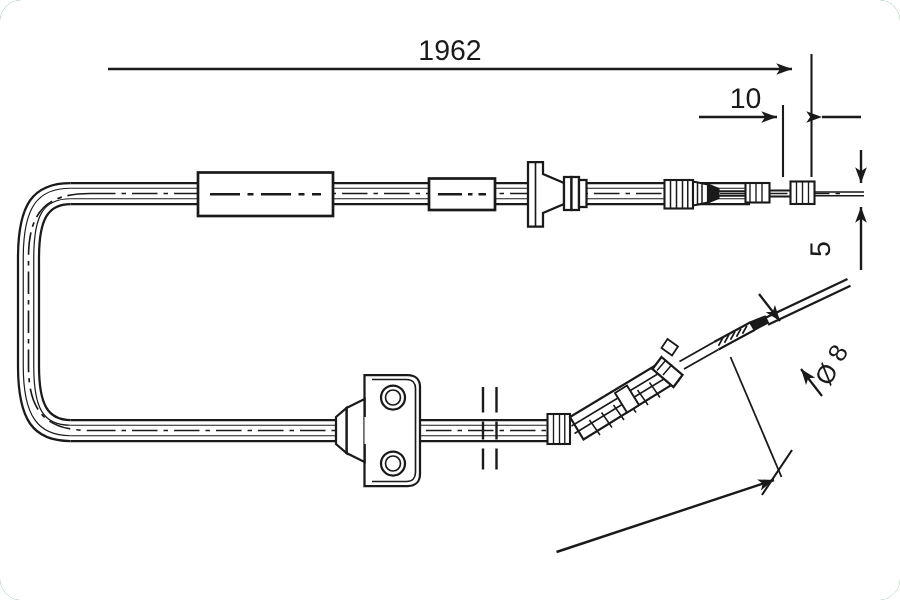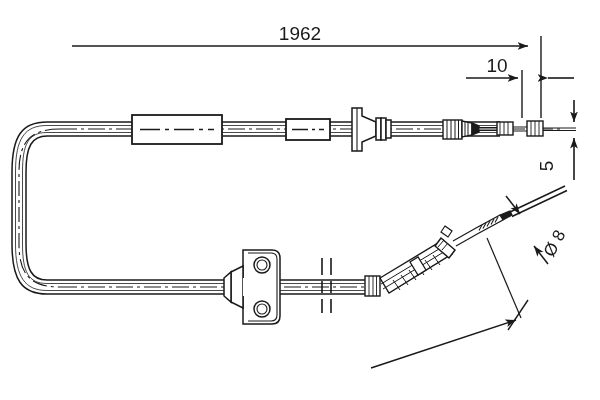--- a/index.html
+++ b/index.html
@@ -9,20 +9,21 @@
   }
   body {
     font-family: "Liberation Sans", sans-serif;
   }
   #drawing-root {
     position: relative;
     width: 600px;
     height: 400px;
     background: #15803d;
     overflow: hidden;
+    border-radius: 14px;
   }
   #drawing-svg {
     display: block;
     width: 600px;
     height: 400px;
   }
   .dim-text {
     font-family: "Liberation Sans", sans-serif;
     font-size: 19px;
     fill: #1a1a1a;

